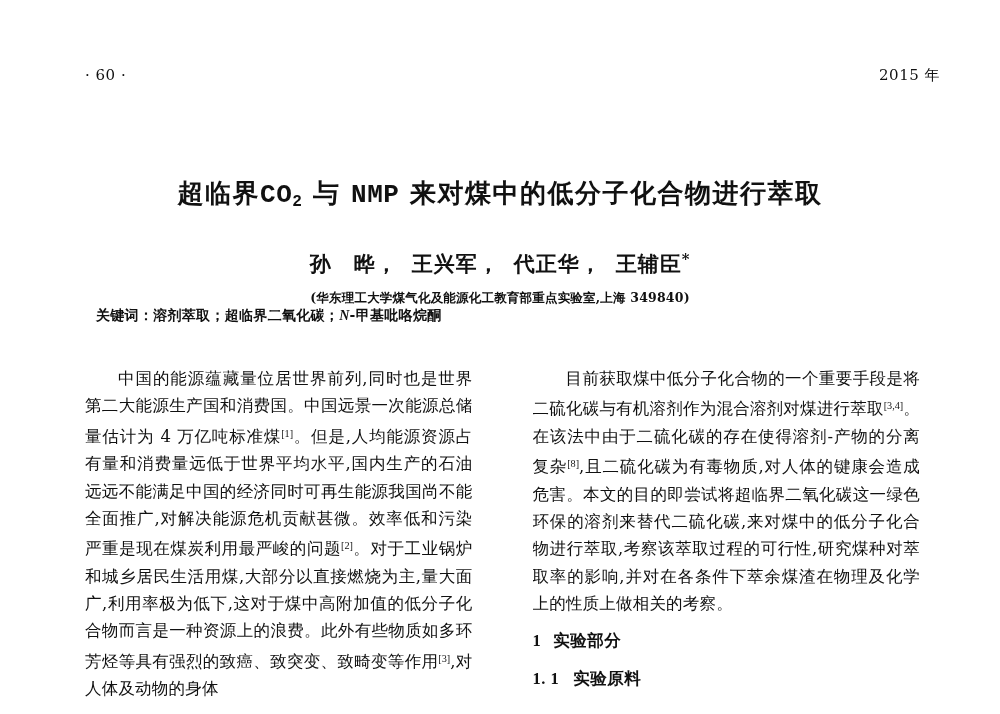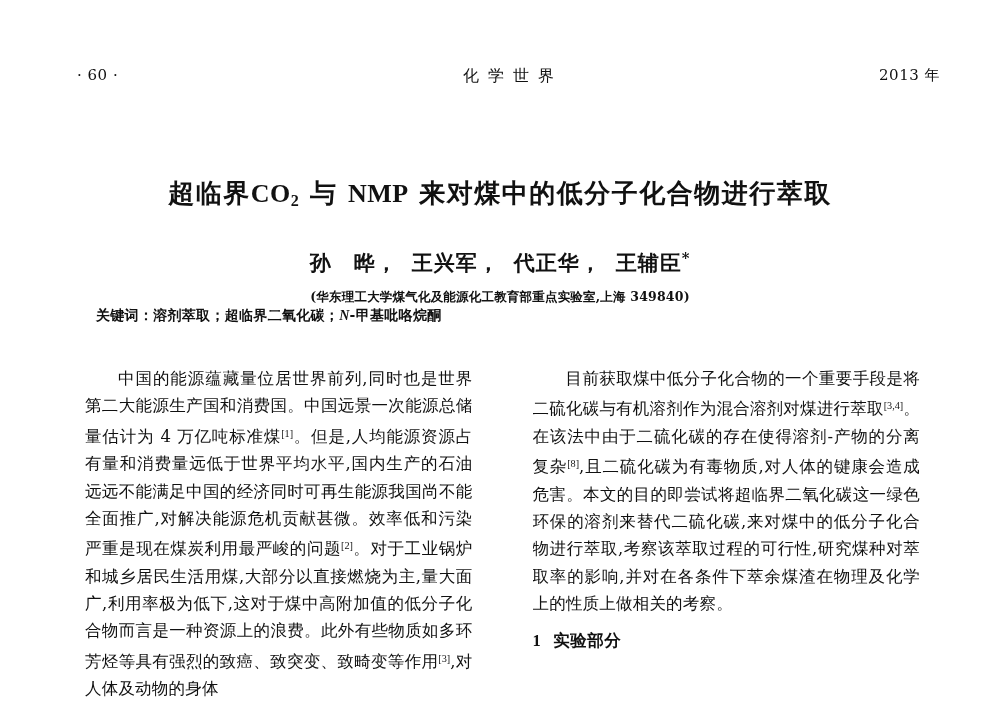--- a/index.html
+++ b/index.html
@@ -23,21 +23,21 @@
     top: 0;
     width: 1000px;
     height: 714px;
     box-sizing: border-box;
     padding: 0 85px;
   }
 
   
   .running-head {
     position: absolute;
-    left: 77px;
+    left: 85px;
     right: 60px;
     top: 66px;
     height: 26px;
     display: flex;
     align-items: baseline;
     justify-content: space-between;
     font-size: 15px;
     letter-spacing: 0.5px;
   }
   .rh-folio {
@@ -72,21 +72,21 @@
   }
   .article-title {
     font-size: 26px;
     font-weight: bold;
     letter-spacing: 1.5px;
     line-height: 1.25;
     white-space: nowrap;
     font-family: "DejaVu Serif", "Liberation Serif", serif;
   }
   .article-title .latin {
-    font-family: Liberation Serif, serif;
+    font-family: Liberation Mono, monospace;
     letter-spacing: 0.5px;
   }
   .article-title sub {
     font-size: 0.62em;
     vertical-align: -0.22em;
   }
 
   .authors {
     margin-top: 38px;
     font-size: 21px;
@@ -180,22 +180,21 @@
     margin-right: 14px;
   }
 </style>
 </head>
 <body>
 
 <div class="page">
 
   <div class="running-head">
     <span class="rh-folio">· 60 ·</span>
-    <span class="rh-journal">化学世界</span>
-    <span class="rh-year">2013 年</span>
+    <span class="rh-year">2015 年</span>
   </div>
 
   <div class="title-block">
 
     <h1 class="article-title"><span>超临界</span><span class="latin"><span>CO</span><sub>2</sub></span> <span>与</span> <span class="latin">NMP</span> <span>来对煤中的低分子化合物进行萃取</span></h1>
 
     <div class="authors"><span>孙　晔</span><span>，</span><span class="name-gap"></span><span>王兴军</span><span>，</span><span class="name-gap"></span><span>代正华</span><span>，</span><span class="name-gap"></span><span>王辅臣</span><span class="corr">*</span></div>
 
     <div class="affiliation">(华东理工大学煤气化及能源化工教育部重点实验室,上海 349840)</div>
   </div>
@@ -207,16 +206,17 @@
     <div class="col">
       <p class="indent"><span>中国的能源蕴藏量位居世界前列,同时也是世界第二大能源生产国和消费国。中国远景一次能源总储量估计为 4 万亿吨标准煤</span><sup class="num">[1]</sup><span>。但是,人均能源资源占有量和消费量远低于世界平均水平,国内生产的石油远远不能满足中国的经济同时可再生能源我国尚不能全面推广,对解决能源危机贡献甚微。效率低和污染严重是现在煤炭利用最严峻的问题</span><sup class="num">[2]</sup><span>。对于工业锅炉和城乡居民生活用煤,大部分以直接燃烧为主,量大面广,利用率极为低下,这对于煤中高附加值的低分子化合物而言是一种资源上的浪费。此外有些物质如多环芳烃等具有强烈的致癌、致突变、致畸变等作用</span><sup class="num">[3]</sup><span>,对人体及动物的身体</span></p>
     </div>
 
     <div class="col">
 
       <p class="indent"><span>目前获取煤中低分子化合物的一个重要手段是将二硫化碳与有机溶剂作为混合溶剂对煤进行萃取</span><sup class="num">[3,4]</sup><span>。在该法中由于二硫化碳的存在使得溶剂-产物的分离复杂</span><sup class="num">[8]</sup><span>,且二硫化碳为有毒物质,对人体的键康会造成危害。本文的目的即尝试将超临界二氧化碳这一绿色环保的溶剂来替代二硫化碳,来对煤中的低分子化合物进行萃取,考察该萃取过程的可行性,研究煤种对萃取率的影响,并对在各条件下萃余煤渣在物理及化学上的性质上做相关的考察。</span></p>
 
       <div class="section-heading"><span class="sec-num">1</span><span>实验部分</span></div>
 
+      <div class="section-heading"><span class="sec-num sub">1. 1</span><span>实验原料</span></div>
     </div>
 
   </div>
 </div>
 
 </body></html>

